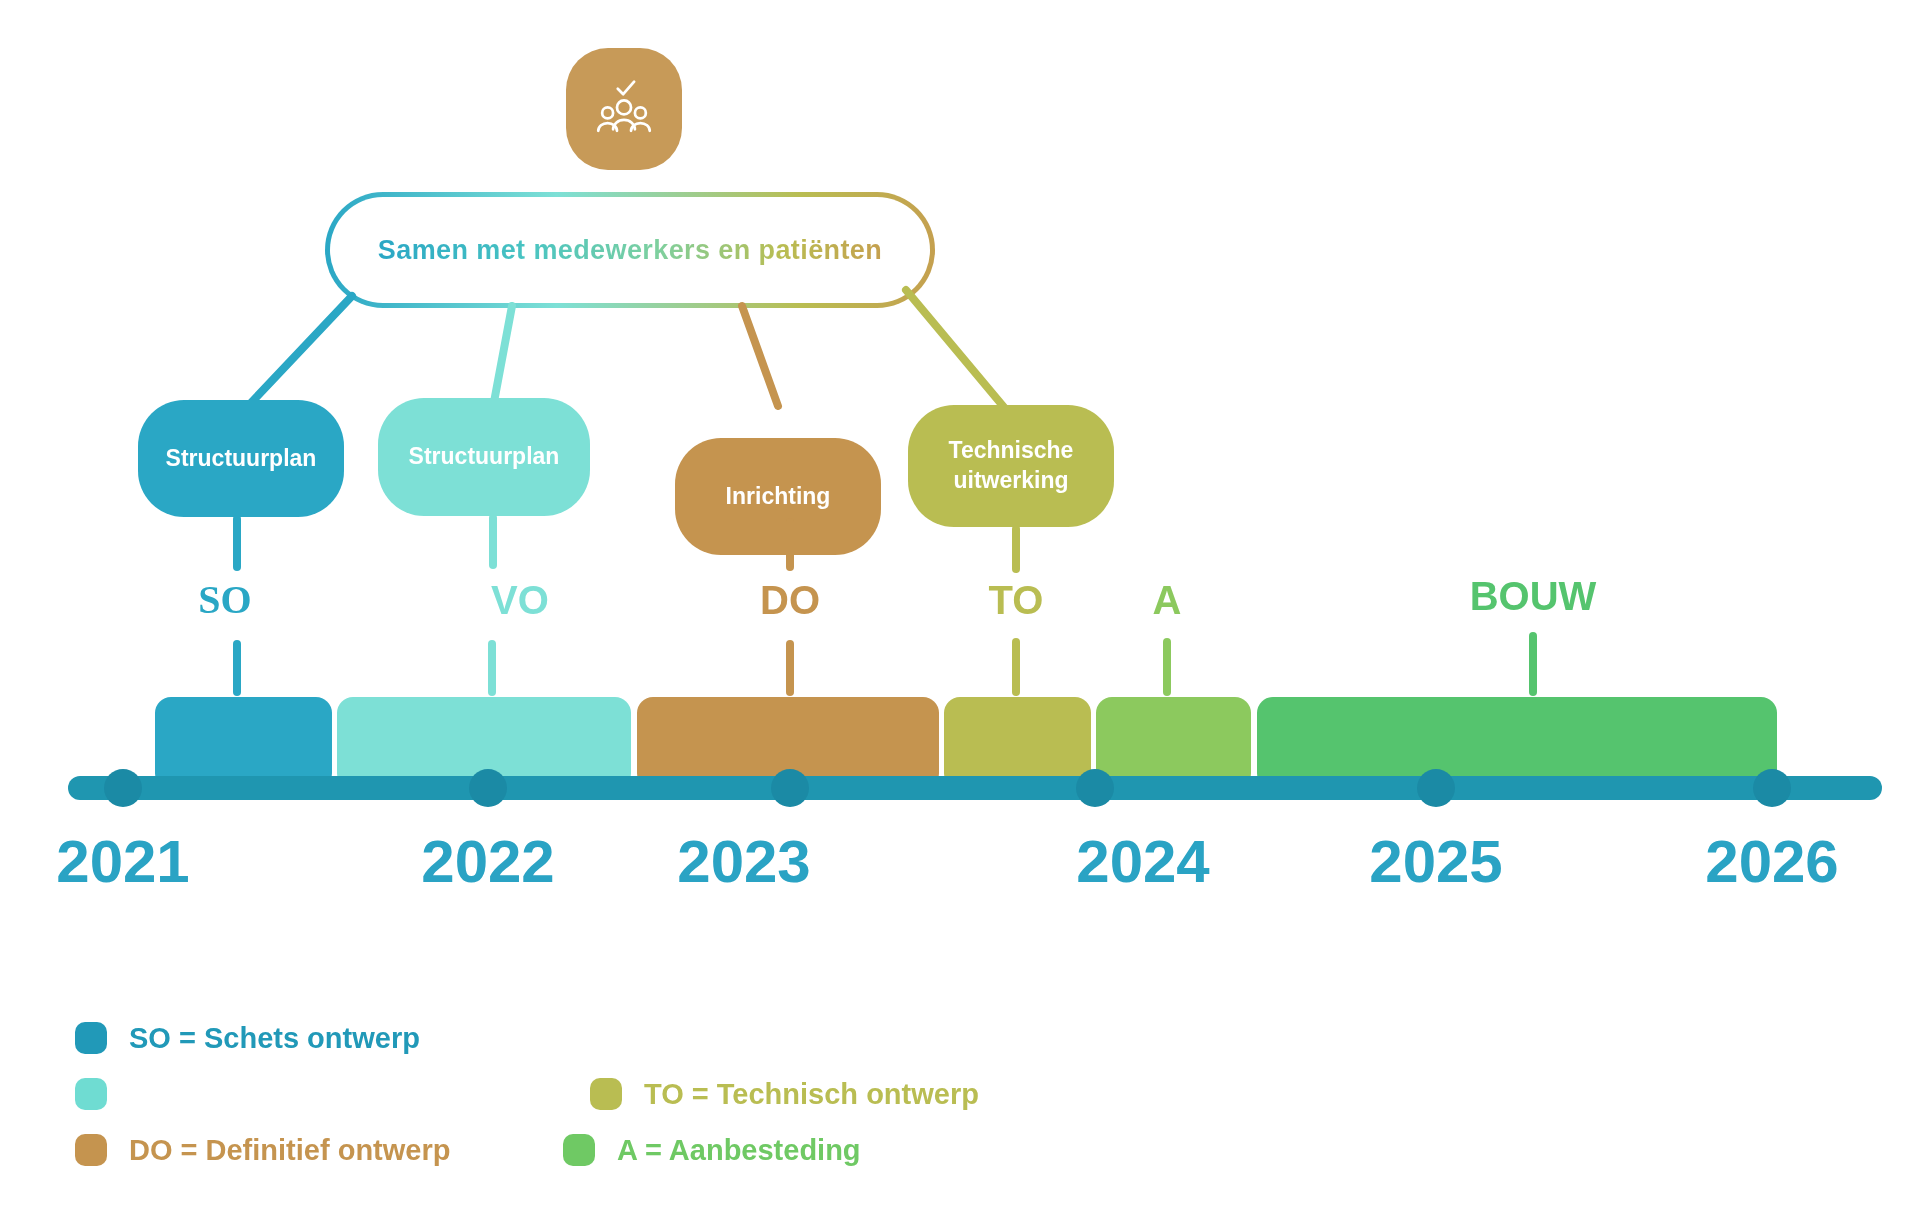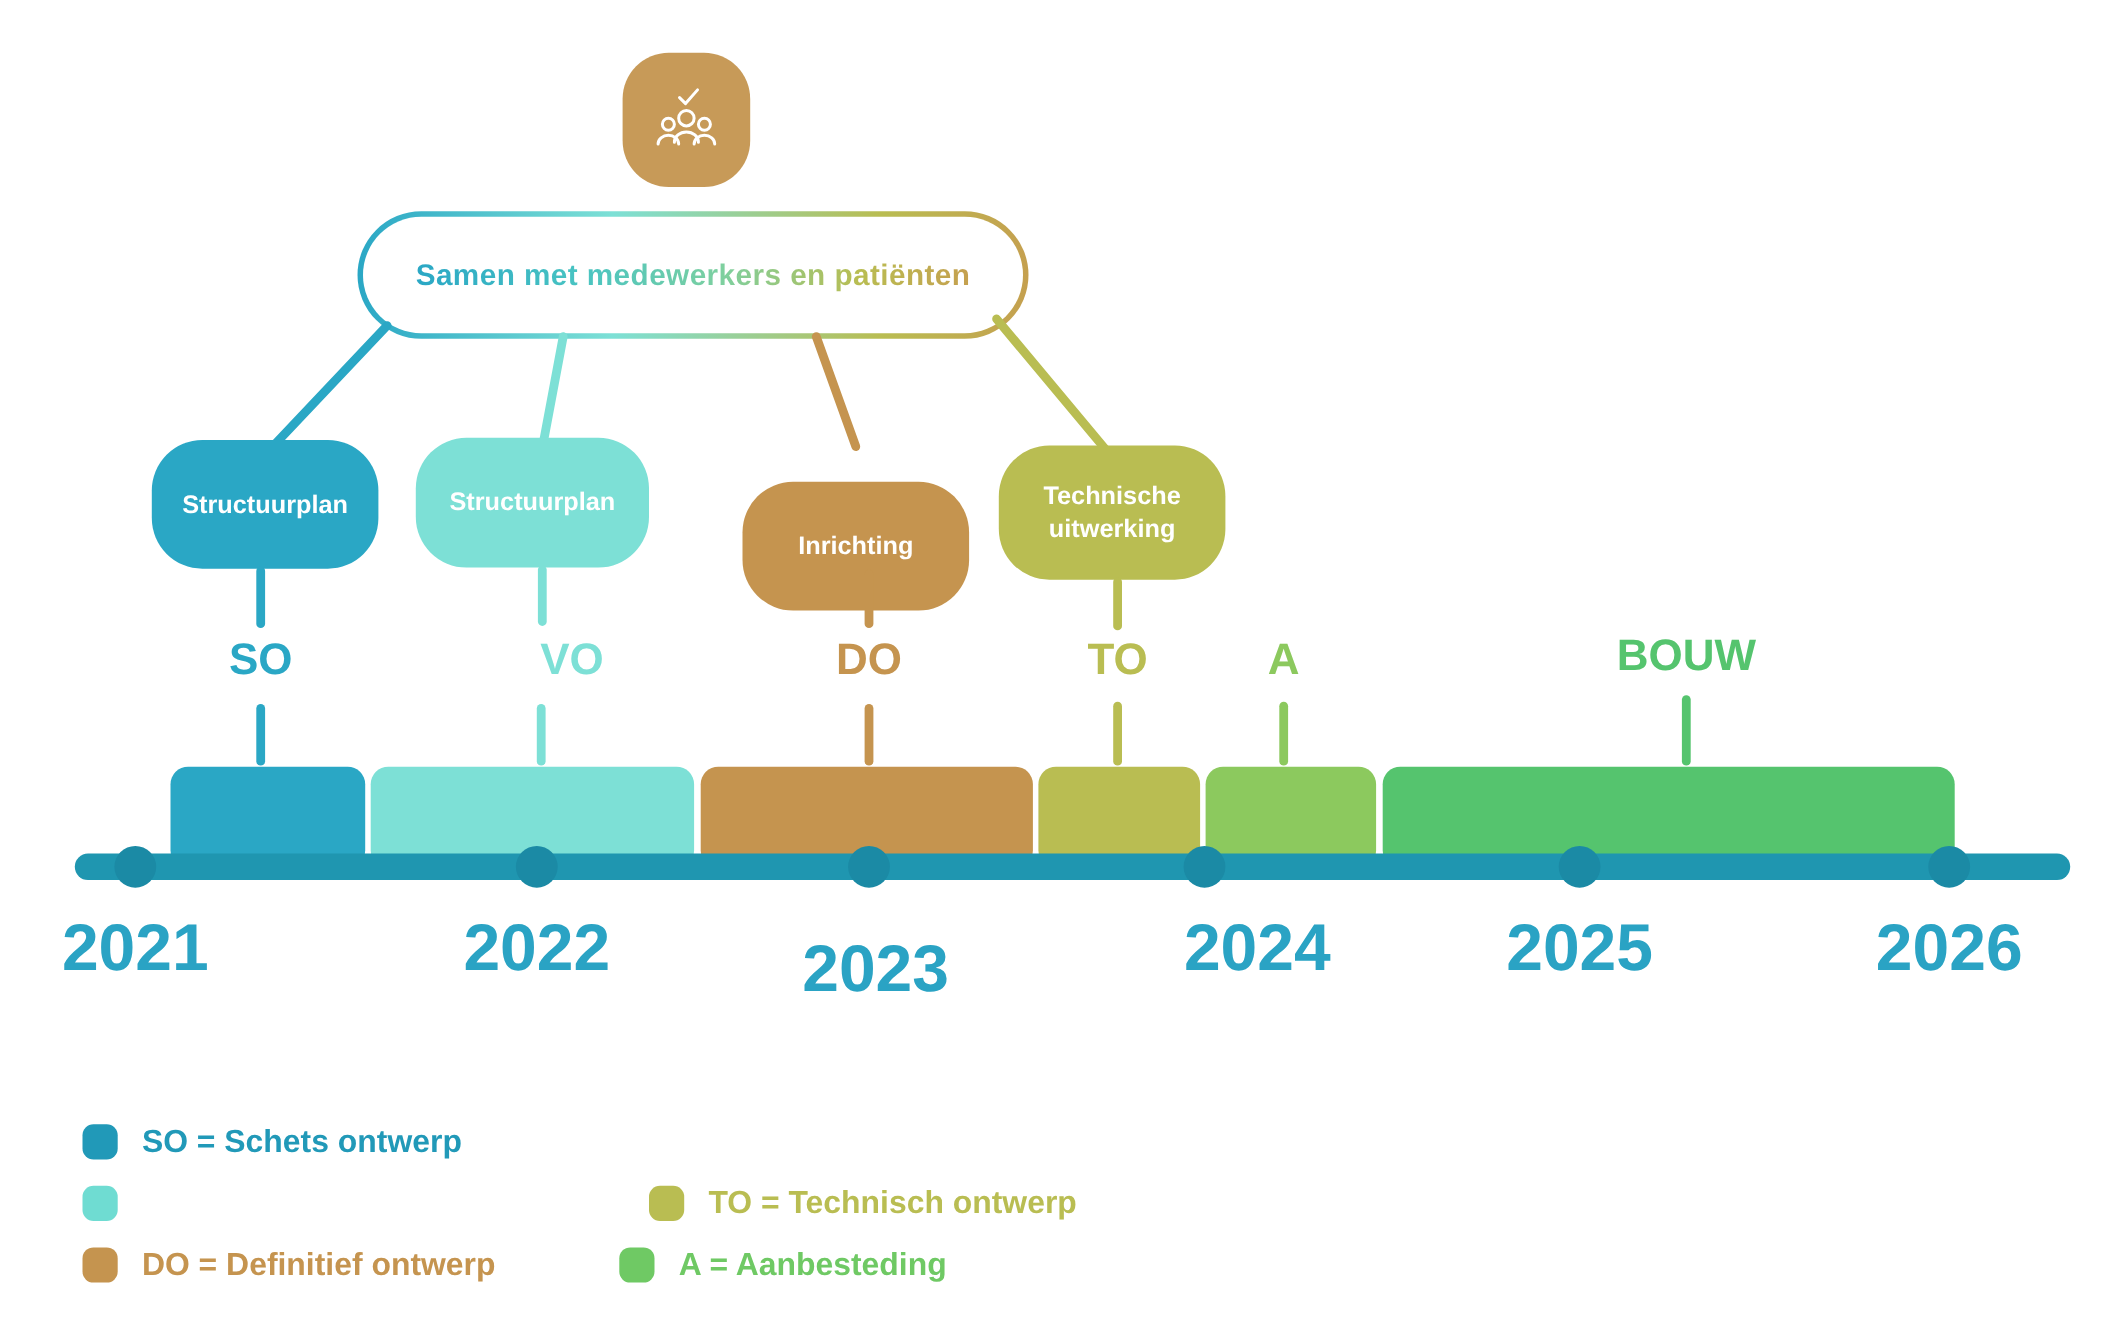--- a/index.html
+++ b/index.html
@@ -35,21 +35,21 @@
 
   
   .stem { width:8px; border-radius:4px; }
   .stem-0 { left:233px; top:515px; height:56px; }
   .stem-1 { left:489px; top:514px; height:55px; }
   .stem-2 { left:786px; top:518px; height:53px; }
   .stem-3 { left:1012px; top:525px; height:48px; }
 
   
   .abbr { font-size:40px; font-weight:800; transform:translateX(-50%); white-space:nowrap; line-height:1; }
-  .abbr-0 { left:237px;  top:580px; }
+  .abbr-0 { left:225px;  top:580px;font-family:Liberation Serif, serif; }
   .abbr-1 { left:492px;  top:580px;margin-left:28px; }
   .abbr-2 { left:790px;  top:580px; }
   .abbr-3 { left:1016px; top:580px; }
   .abbr-4 { left:1167px; top:580px; }
   .abbr-5 { left:1533px; top:576px; }
 
   
   .tick { width:8px; border-radius:4px; }
   .tick-0 { left:233px;  top:640px; height:56px; }
   .tick-1 { left:488px;  top:640px; height:56px; }
@@ -68,21 +68,21 @@
   .seg-5 { left:1257px; width:520px; }
 
   
   .bar { left:68px; top:776px; width:1814px; height:24px; border-radius:12px; }
   .dot { width:38px; height:38px; border-radius:50%; top:769px; }
   .dot-0 { left:104px; }  .dot-1 { left:469px; }  .dot-2 { left:771px; }
   .dot-3 { left:1076px; } .dot-4 { left:1417px; } .dot-5 { left:1753px; }
 
   
   .year { font-size:60px; font-weight:800; transform:translateX(-50%); top:832px; white-space:nowrap; line-height:1;text-align:right; }
-  .year-0 { left:123px; }  .year-1 { left:488px; }  .year-2 { left:796px;margin-top:19px; }
+  .year-0 { left:123px; }  .year-1 { left:488px; }  .year-2 { left:744px; }
   .year-3 { left:1095px; } .year-4 { left:1436px; } .year-5 { left:1772px; }
 
   
   .legend-row { display:flex; align-items:center; gap:22px; }
   .lr-0 { left:75px;  top:1022px; }
   .lr-1 { left:75px;  top:1078px; }
   .lr-2 { left:75px;  top:1134px; }
   .lr-3 { left:590px; top:1078px;justify-content:center; }
   .lr-4 { left:563px; top:1134px; }
   .swatch { width:32px; height:32px; border-radius:10px; flex:none; }

